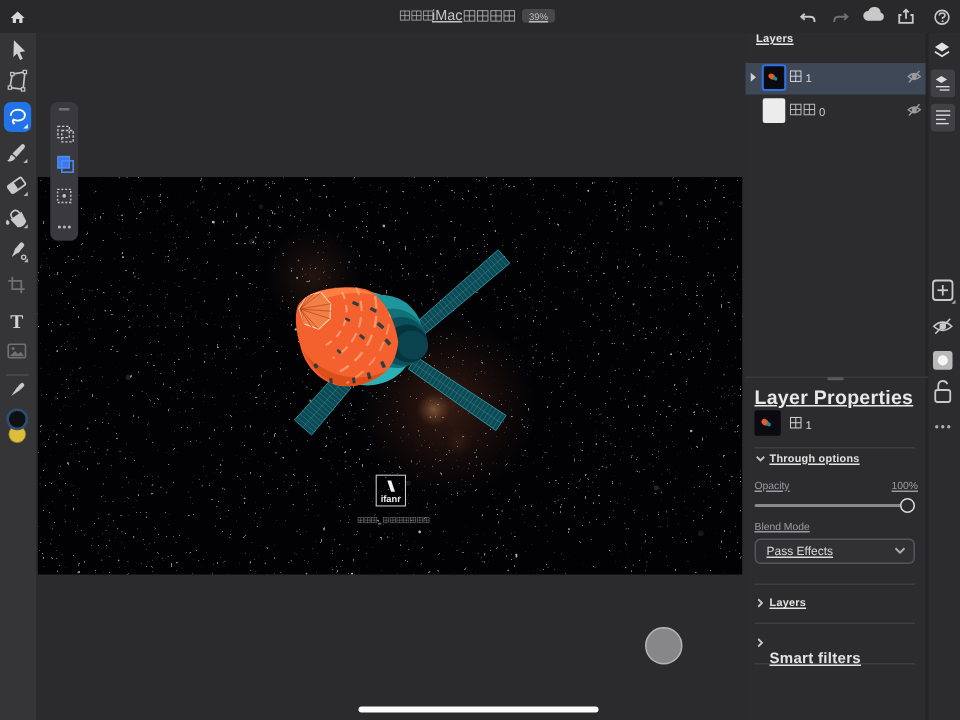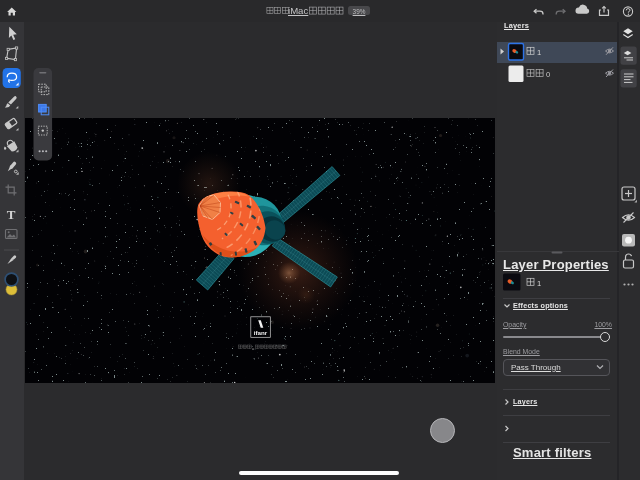--- a/index.html
+++ b/index.html
@@ -14,32 +14,32 @@
 <div class="abs" style="left:348px;top:6.2px;width:22px;height:9.3px;background:#48484b;border-radius:2.5px;z-index:10"></div>
 <div class="abs" style="left:348px;top:7.6px;width:22px;text-align:center;font-size:6.4px;color:#bdbdbf;z-index:11">39%</div>
 <div class="abs" style="left:288px;top:5.2px;font-size:9.6px;color:#c4c4c6;z-index:10">iMac</div>
 
 <div class="abs" style="left:504px;top:21px;font-size:7.4px;font-weight:bold;color:#e8e8e8;letter-spacing:0.2px;z-index:10">Layers</div>
 <div class="abs" style="left:497px;top:41.5px;width:119.5px;height:21.5px;background:#3f4857;z-index:6"></div>
 
 <div class="abs" style="left:497px;top:250.5px;width:121.5px;height:1px;background:#38383b;z-index:7"></div>
 <div class="abs" style="left:503px;top:257px;font-size:13px;font-weight:bold;color:#e8e8e8;letter-spacing:0.2px;z-index:10">Layer Properties</div>
 <div class="abs" style="left:503px;top:297.5px;width:107px;height:1px;background:#3e3e42;z-index:7"></div>
-<div class="abs" style="left:513px;top:300.5px;font-size:7.2px;font-weight:bold;color:#e4e4e4;letter-spacing:0.2px;z-index:10">Effects options</div>
+<div class="abs" style="left:513px;top:300.5px;font-size:7.2px;font-weight:bold;color:#e4e4e4;letter-spacing:0.2px;z-index:10">Through options</div>
 <div class="abs" style="left:503px;top:320.5px;font-size:6.9px;color:#9c9ca0;z-index:10">Opacity</div>
 <div class="abs" style="left:590px;top:320.5px;width:22px;text-align:right;font-size:6.9px;color:#9c9ca0;z-index:10">100%</div>
 <div class="abs" style="left:503px;top:335.5px;width:107px;height:2.5px;background:#89898d;border-radius:1.5px;z-index:8"></div>
 <div class="abs" style="left:600px;top:331.5px;width:10px;height:10px;border-radius:50%;background:#2c2c2e;border:1.6px solid #d8d8d8;z-index:9"></div>
 <div class="abs" style="left:503px;top:347.5px;font-size:6.9px;color:#9c9ca0;z-index:10">Blend Mode</div>
 <div class="abs" style="left:503px;top:359px;width:107px;height:17px;border:1px solid #55555a;border-radius:4px;background:#313134;z-index:8"></div>
-<div class="abs" style="left:511px;top:362.5px;font-size:8px;color:#dcdcdc;z-index:10">Pass Through</div>
+<div class="abs" style="left:511px;top:362.5px;font-size:8px;color:#dcdcdc;z-index:10">Pass Effects</div>
 <div class="abs" style="left:503px;top:388.5px;width:107px;height:1px;background:#3e3e42;z-index:7"></div>
 <div class="abs" style="left:513px;top:397px;font-size:7.2px;font-weight:bold;color:#e4e4e4;letter-spacing:0.2px;z-index:10">Layers</div>
 <div class="abs" style="left:503px;top:415px;width:107px;height:1px;background:#3e3e42;z-index:7"></div>
-<div class="abs" style="left:513px;top:445px;font-size:13px;font-weight:bold;color:#e4e4e4;letter-spacing:0.2px;z-index:10">Smart filters</div>
+<div class="abs" style="left:513px;top:434px;font-size:10px;font-weight:bold;color:#e4e4e4;letter-spacing:0.2px;z-index:10">Smart filters</div>
 <div class="abs" style="left:503px;top:441.5px;width:107px;height:1px;background:#3e3e42;z-index:7"></div>
 
 <div class="abs" style="left:430px;top:417.5px;width:25px;height:25px;border-radius:50%;background:#87878a;border:1px solid #b5b5b8;z-index:20"></div>
 
 <div class="abs" style="left:239px;top:471px;width:160px;height:3.6px;border-radius:2px;background:#fdfdfd;z-index:30"></div>
 
 <svg style="position:absolute;left:24.5px;top:117.5px;z-index:3" width="470" height="265.5" viewBox="0 0 470.0 265.5">
     <rect width="470.0" height="265.5" fill="#020205"></rect>
     <g>
       <circle cx="300.5" cy="6.6" r="0.33" fill="#ffffff" opacity="0.47"></circle>

